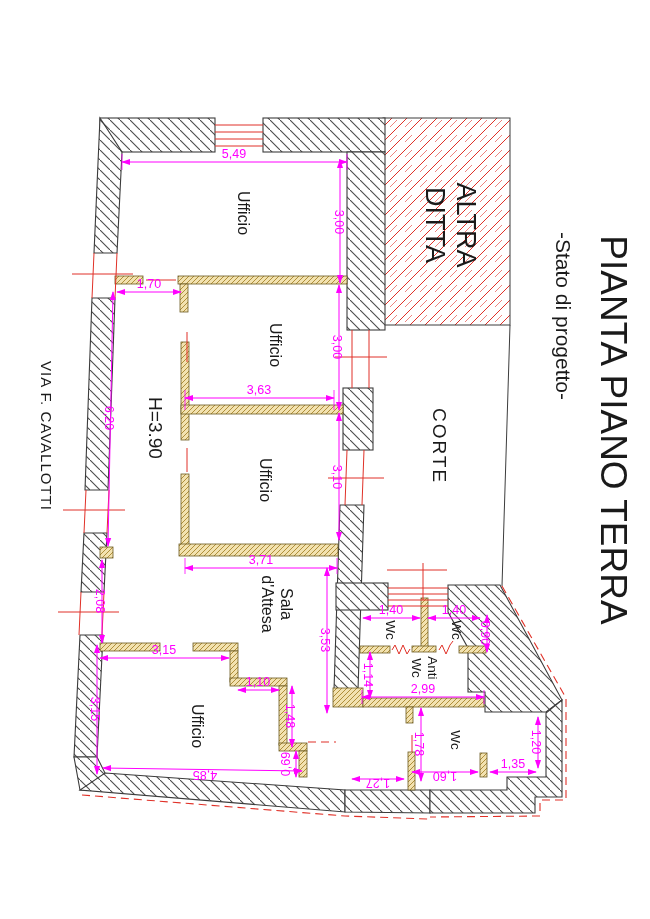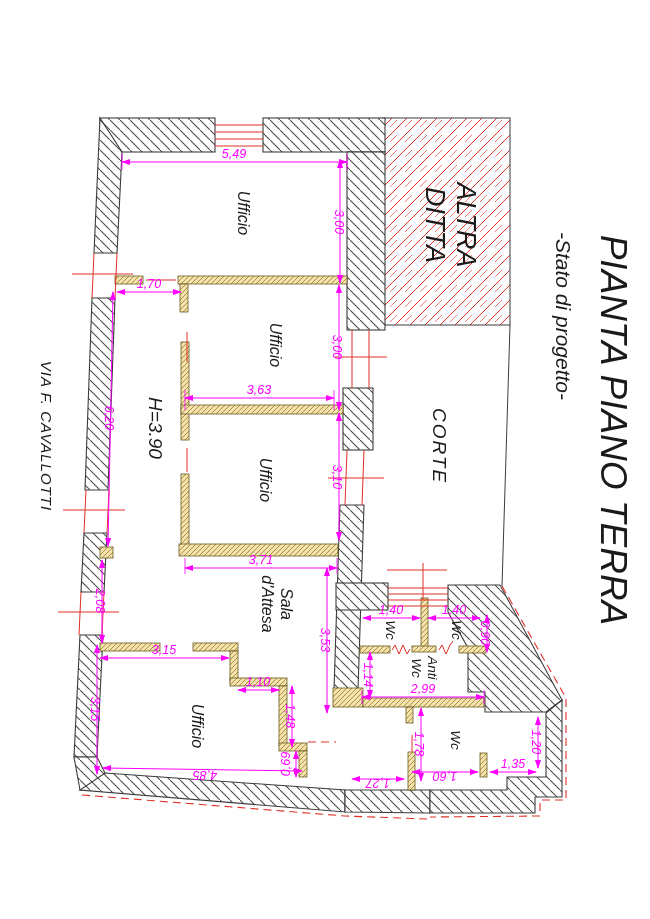--- a/index.html
+++ b/index.html
@@ -1,16 +1,16 @@
 <!DOCTYPE html>
 <html><head>
 <meta charset="utf-8">
 <style>
   html,body{margin:0;padding:0;background:#ffffff;}
-  #canvas{position:relative;width:650px;height:919px;background:#fff;overflow:hidden;font-style:italic;}
+  #canvas{position:relative;width:650px;height:919px;background:#fff;overflow:hidden;}
   svg{position:absolute;left:0;top:0;}
   text{font-family:"Liberation Sans", sans-serif;}
   .wall{fill:url(#hw);stroke:#3c3c3c;stroke-width:1.1;}
   .redarea{fill:url(#hr);stroke:#3c3c3c;stroke-width:1;}
   .part{fill:url(#hp);stroke:#6b5a22;stroke-width:0.8;}
   .win{stroke:#e03128;stroke-width:1;fill:none;}
   .rdash{stroke:#e03128;stroke-width:1.1;stroke-dasharray:8 5;fill:none;}
   .dim{stroke:#ff00ff;stroke-width:1;fill:none;}
   .tick{stroke:#ff00ff;stroke-width:0.8;}
   .dimtxt{fill:#ff00ff;font-size:12.5px;}

